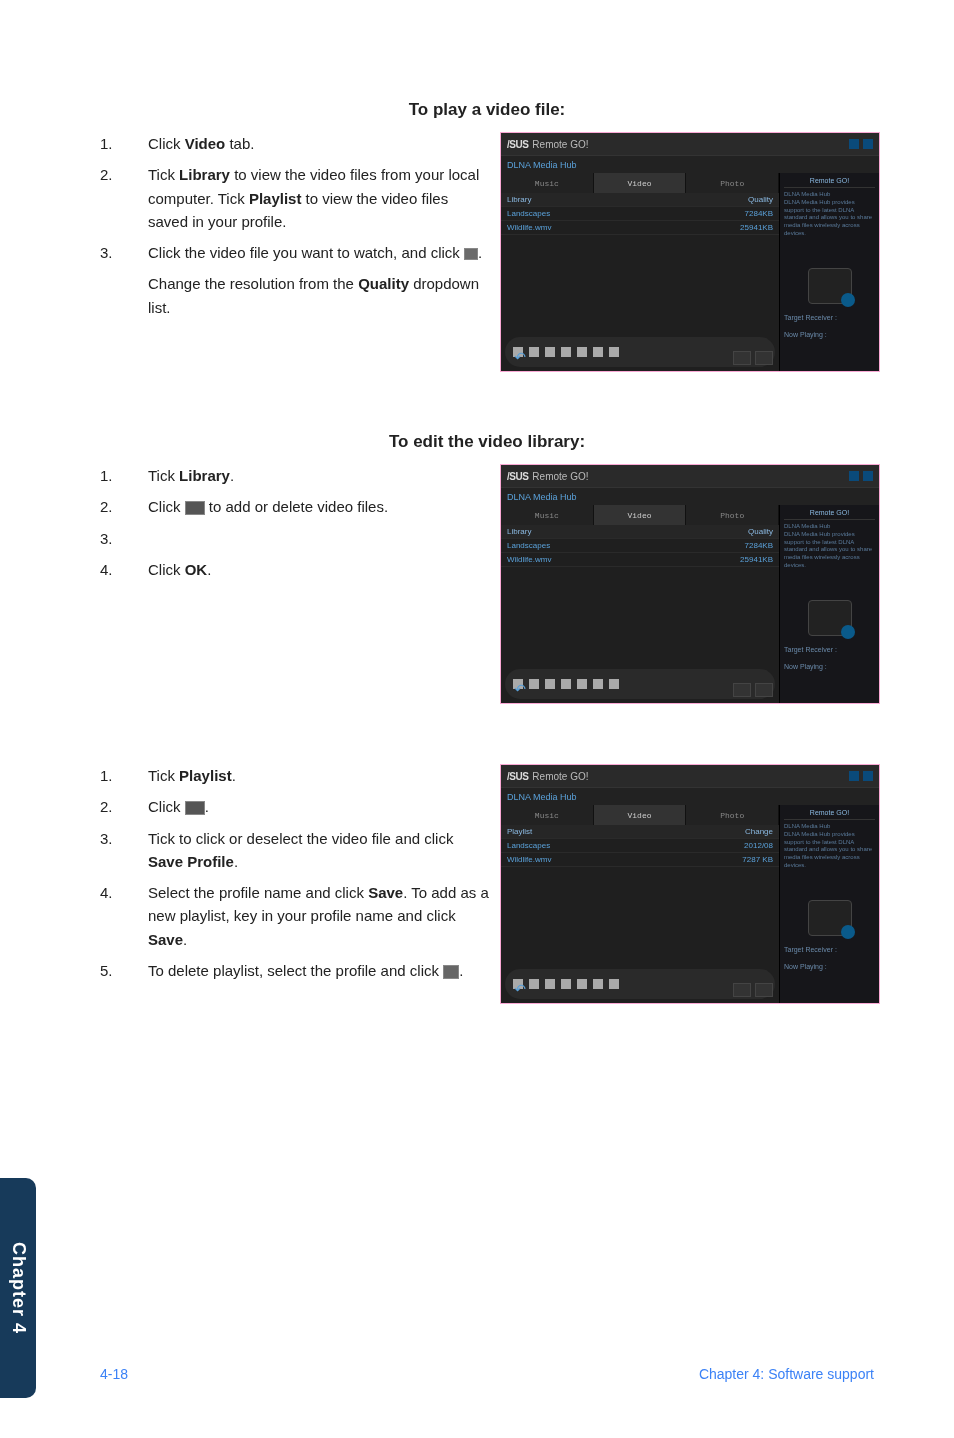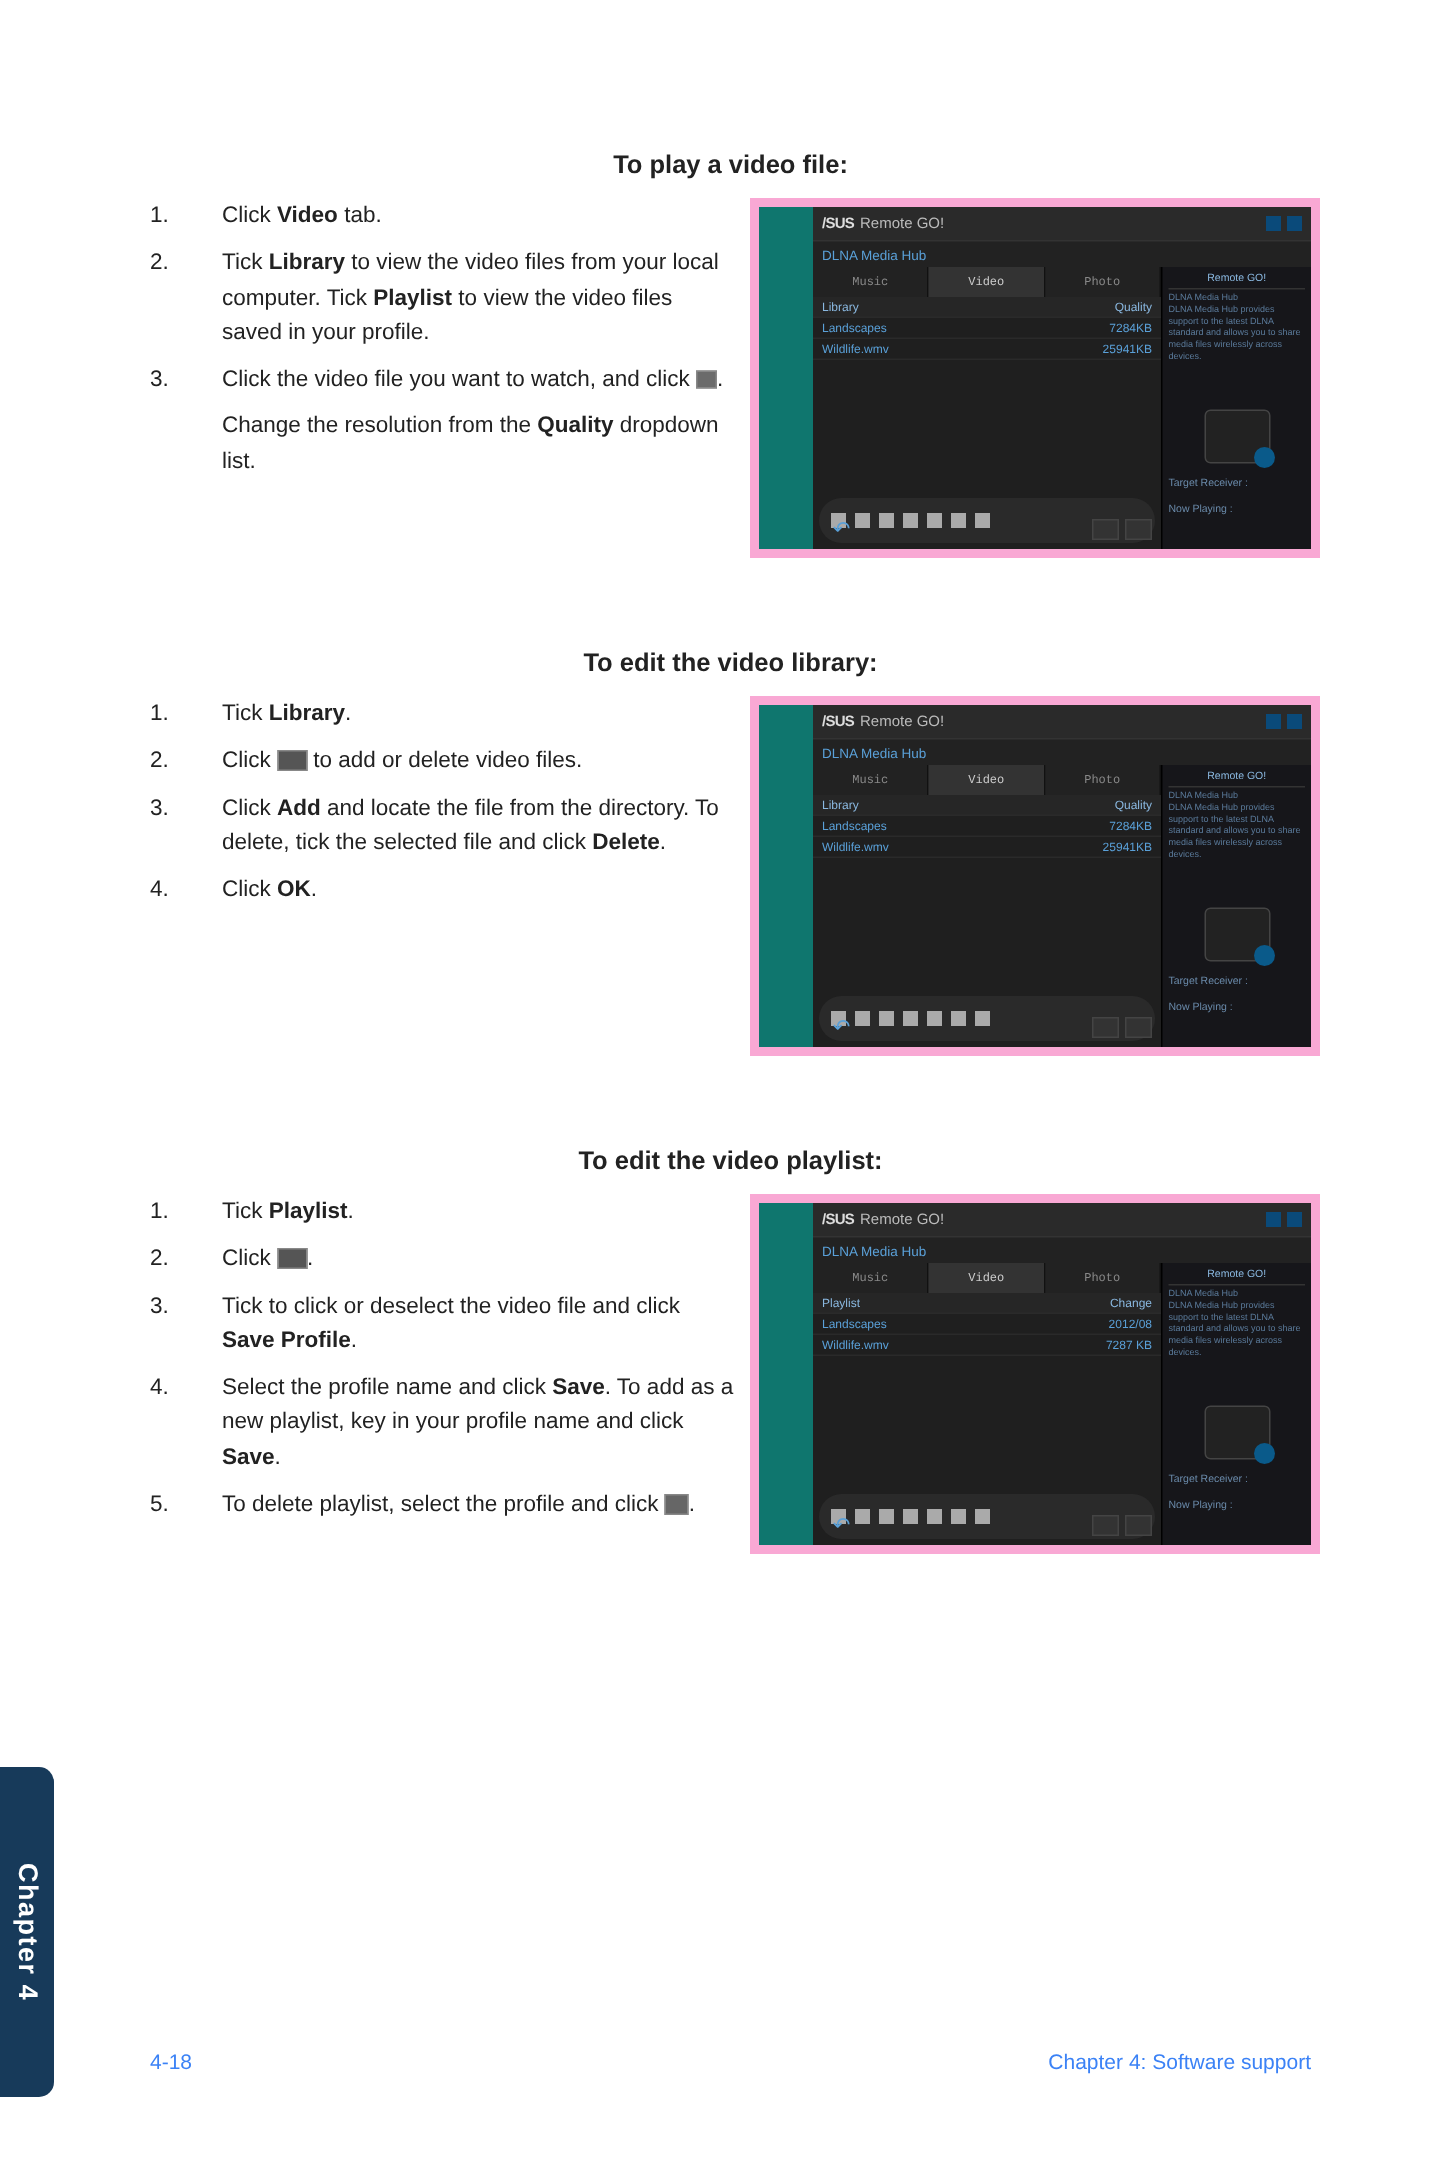--- a/index.html
+++ b/index.html
@@ -14,21 +14,21 @@
   .withimg { display: flex; gap: 10px; align-items: flex-start; }
   .withimg .left { flex: 0 0 390px; }
   .withimg .right { flex: 1; }
   .noindent { padding-left: 48px; font-size: 15px; line-height: 1.55; margin-bottom: 8px; }
   .bold { font-weight: bold; }
   .iconbtn { display: inline-block; width: 20px; height: 14px; background: #555; border: 1px solid #888; vertical-align: middle; }
   .iconbtn.play { width: 14px; height: 12px; background: #6b6b6b; }
   .iconbtn.trash { width: 16px; height: 14px; background: #666; border: 1px solid #888; }
 
   
-  .shot { width: 380px; height: 240px; background: #0f766e; border: 6px solid #f9a8d4; position: relative; padding-left: 36px; }
+  .shot { width: 380px; height: 240px; background: #ec4899; border: 1px solid #f9a8d4; position: relative; }
   .shot .titlebar { height: 22px; background: #2a2a2a; display: flex; align-items: center; padding: 0 6px; font-size: 10px; color: #aaa; }
   .shot .titlebar .brandstrike { font-weight: bold; color: #ddd; letter-spacing: -0.5px; margin-right: 4px; }
   .shot .titlebar .subt { color: #bbb; }
   .shot .titlebar .winbtns { margin-left: auto; display: flex; gap: 4px; }
   .shot .titlebar .winbtns span { width: 10px; height: 10px; background: #0a4a7a; display: inline-block; }
   .shot .subbar { height: 18px; background: #222; border-top: 1px solid #333; display:flex; align-items:center; padding:0 6px; font-size:9px; color:#5aa0d8; }
   .shot .body { display: flex; height: calc(100% - 40px); }
   .shot .main { flex: 1; background: #1f1f1f; position: relative; }
   .shot .side { width: 100px; background: #16161a; border-left: 1px solid #000; padding: 4px; font-size: 7px; color: #5aa0d8; }
   .shot .side .stitle { border-bottom:1px solid #333; padding-bottom:3px; margin-bottom:3px; text-align:center; color:#8ab8e0; }
@@ -160,21 +160,20 @@
           <li>
             <span class="num">1.</span>
             <span class="txt"><span>Tick </span><span class="bold">Library</span><span>.</span></span>
           </li>
           <li>
             <span class="num">2.</span>
             <span class="txt"><span>Click </span><span class="iconbtn"></span><span> to add or delete video files.</span></span>
           </li>
           <li>
             <span class="num">3.</span>
-            <span class="txt"><span>Click </span><span class="bold">Add</span><span> and locate the file from the directory. To delete, tick the selected file and click </span><span class="bold">Delete</span><span>.</span></span>
           </li>
           <li>
             <span class="num">4.</span>
             <span class="txt"><span>Click </span><span class="bold">OK</span><span>.</span></span>
           </li>
         </ol>
       </div>
       <div class="right">
 
         <div class="shot">
@@ -233,21 +232,20 @@
               <div class="slab">Target Receiver :</div>
               <div class="slab">Now Playing :</div>
             </div>
           </div>
         </div>
       </div>
     </div>
   </div>
 
   <div class="section">
-    <div class="heading">To edit the video playlist:</div>
     <div class="withimg">
       <div class="left">
         <ol>
           <li>
             <span class="num">1.</span>
             <span class="txt"><span>Tick </span><span class="bold">Playlist</span><span>.</span></span>
           </li>
           <li>
             <span class="num">2.</span>
             <span class="txt"><span>Click </span><span class="iconbtn"></span><span>.</span></span>

